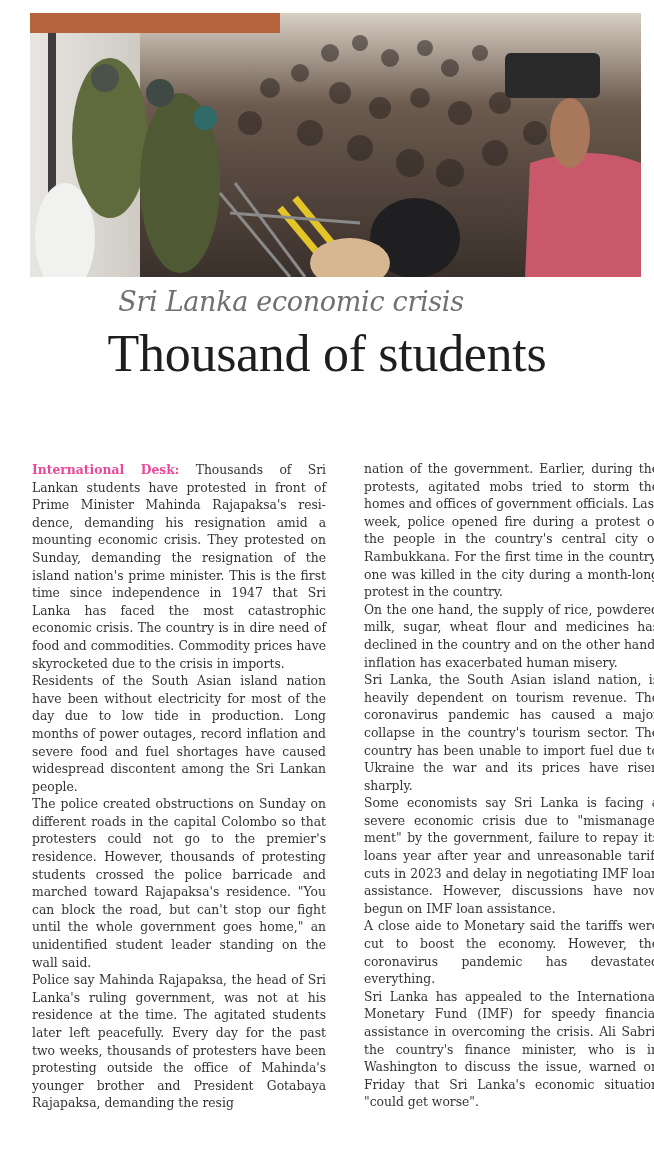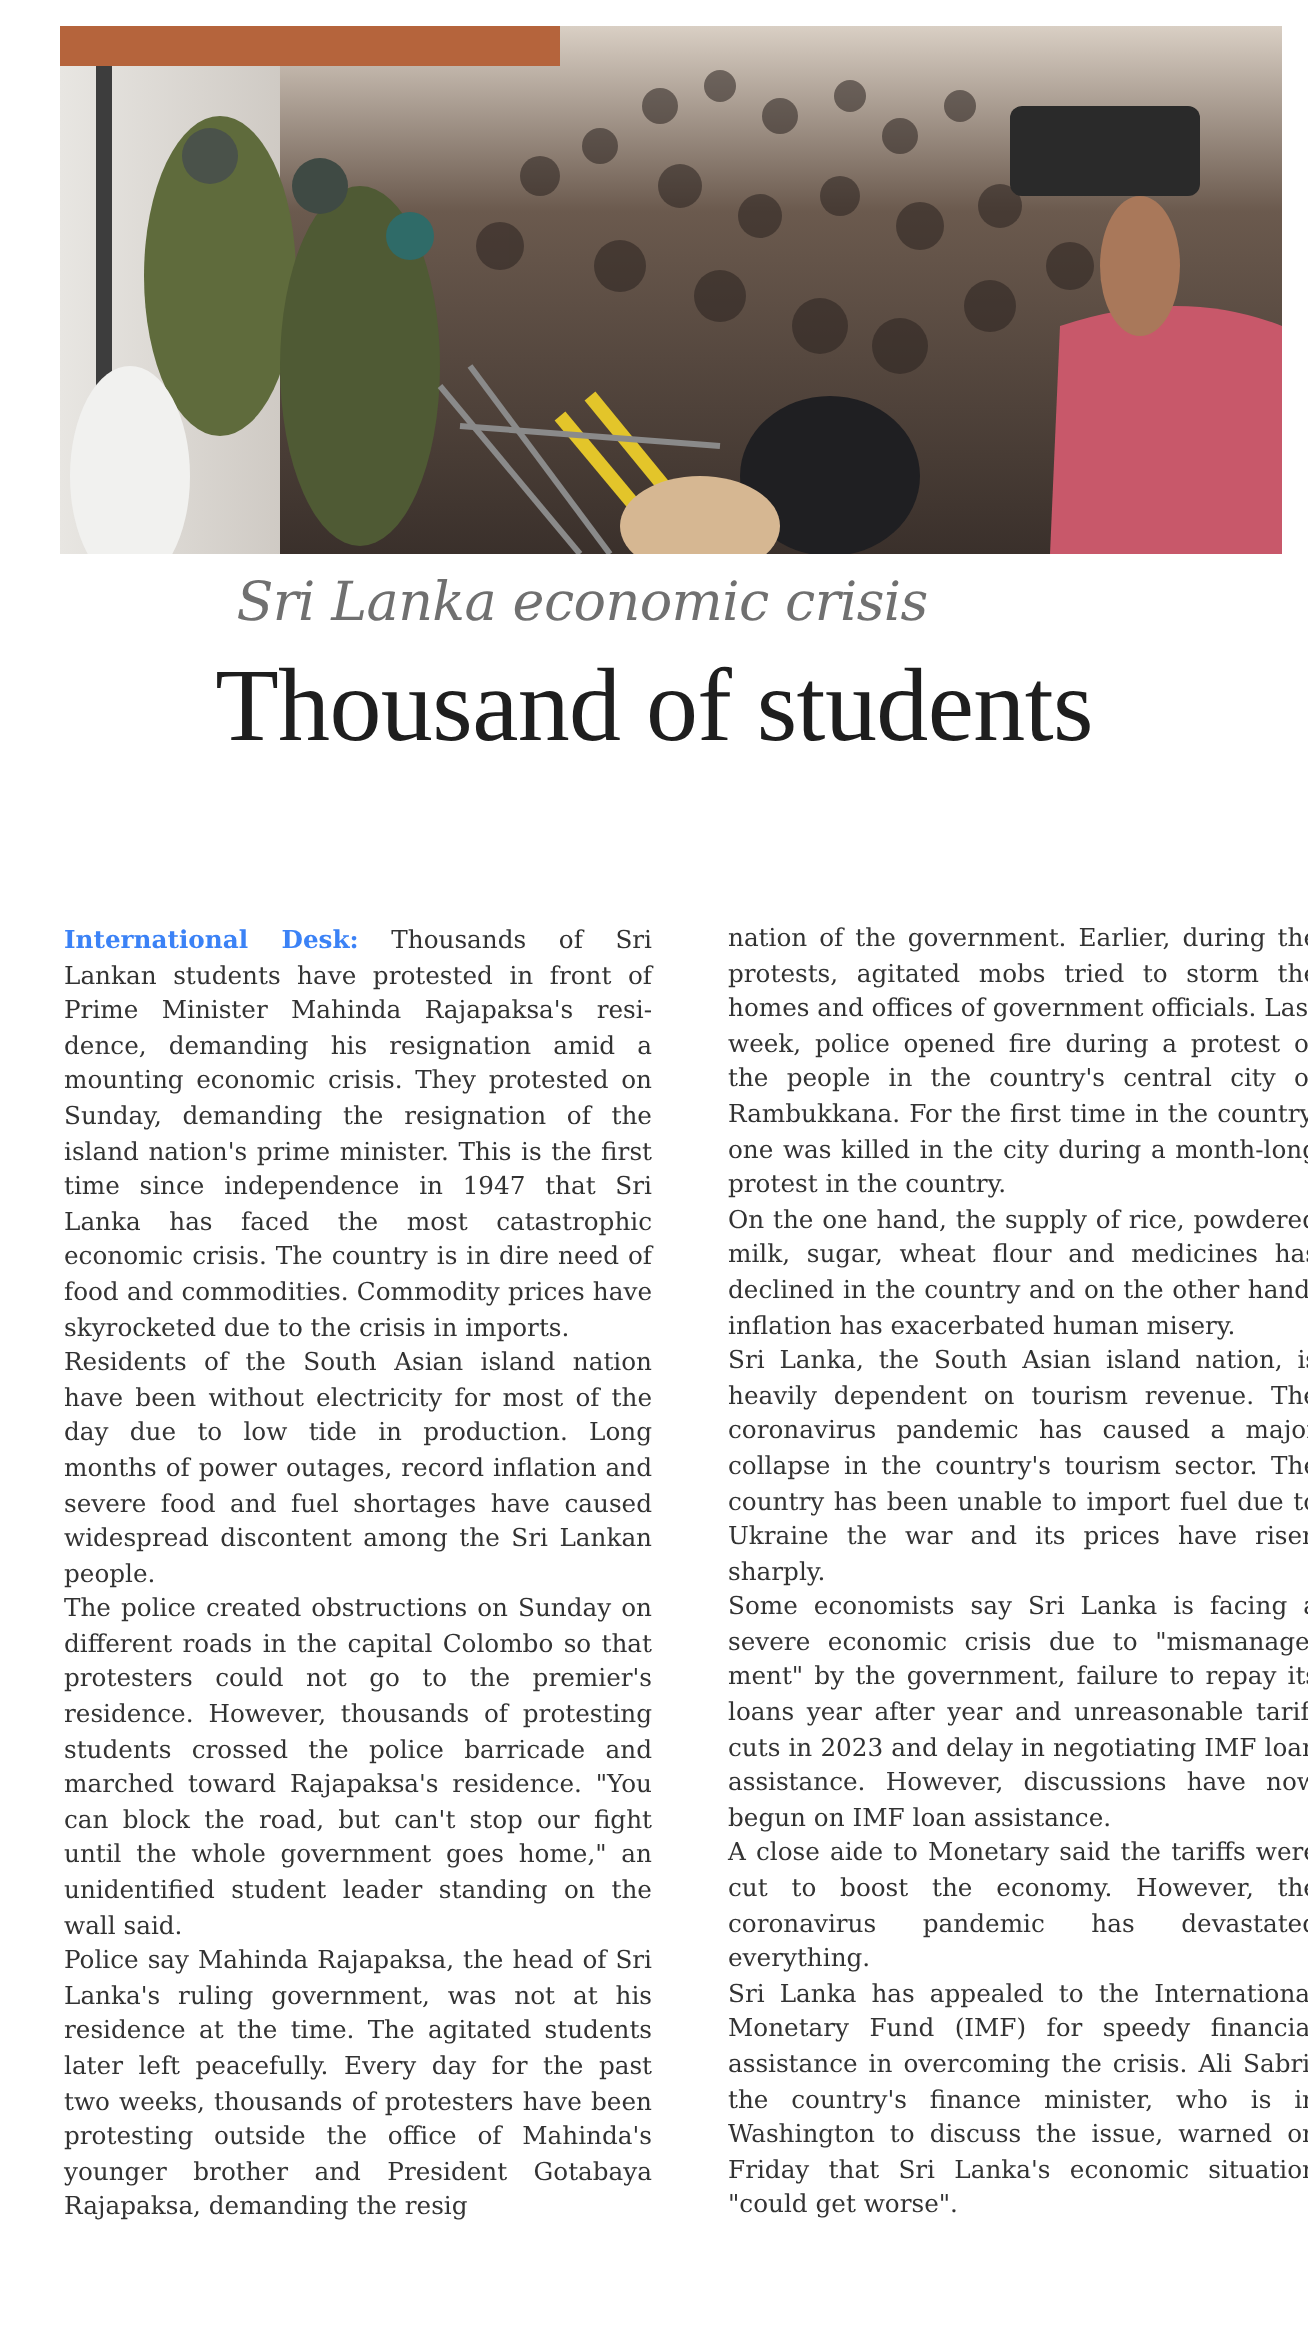--- a/index.html
+++ b/index.html
@@ -14,21 +14,21 @@
             font-family: "DejaVu Serif", serif; font-style: italic; font-size: 27px; color: #707070; letter-spacing: -0.3px; margin-left: 20px; }
   .headline { position: absolute; left: 0; top: 326px; width: 654px; text-align: center;
               font-family: "Liberation Serif", serif; font-size: 52px; line-height: 55px; color: #1e1e1e; letter-spacing: -0.3px; }
 
   
   .col { position: absolute; top: 461px; font-family: "DejaVu Serif", serif; font-size: 12.35px; line-height: 17.6px;
          color: #333; text-align: justify; hyphens: manual; }
   .col.left { left: 32px; width: 294px; }
   .col.right { left: 364px; width: 295px; }
   .col p { margin: 0; }
-  .dateline { font-weight: bold; color: #3b82f6; }
+  .dateline { font-weight: bold; color: #ec4899; }
 </style>
 </head>
 <body>
 
 <div class="photo" title="Crowd of protesting students pushing against a yellow police barricade held by soldiers in camouflage, a cameraman in a red shirt filming in the foreground">
   <svg viewBox="0 0 611 264" preserveAspectRatio="none">
     <defs>
       <linearGradient id="crowd" x1="0" y1="0" x2="0" y2="1">
         <stop offset="0" stop-color="#d9cfc4"></stop>
         <stop offset="0.35" stop-color="#6b5a4e"></stop>

